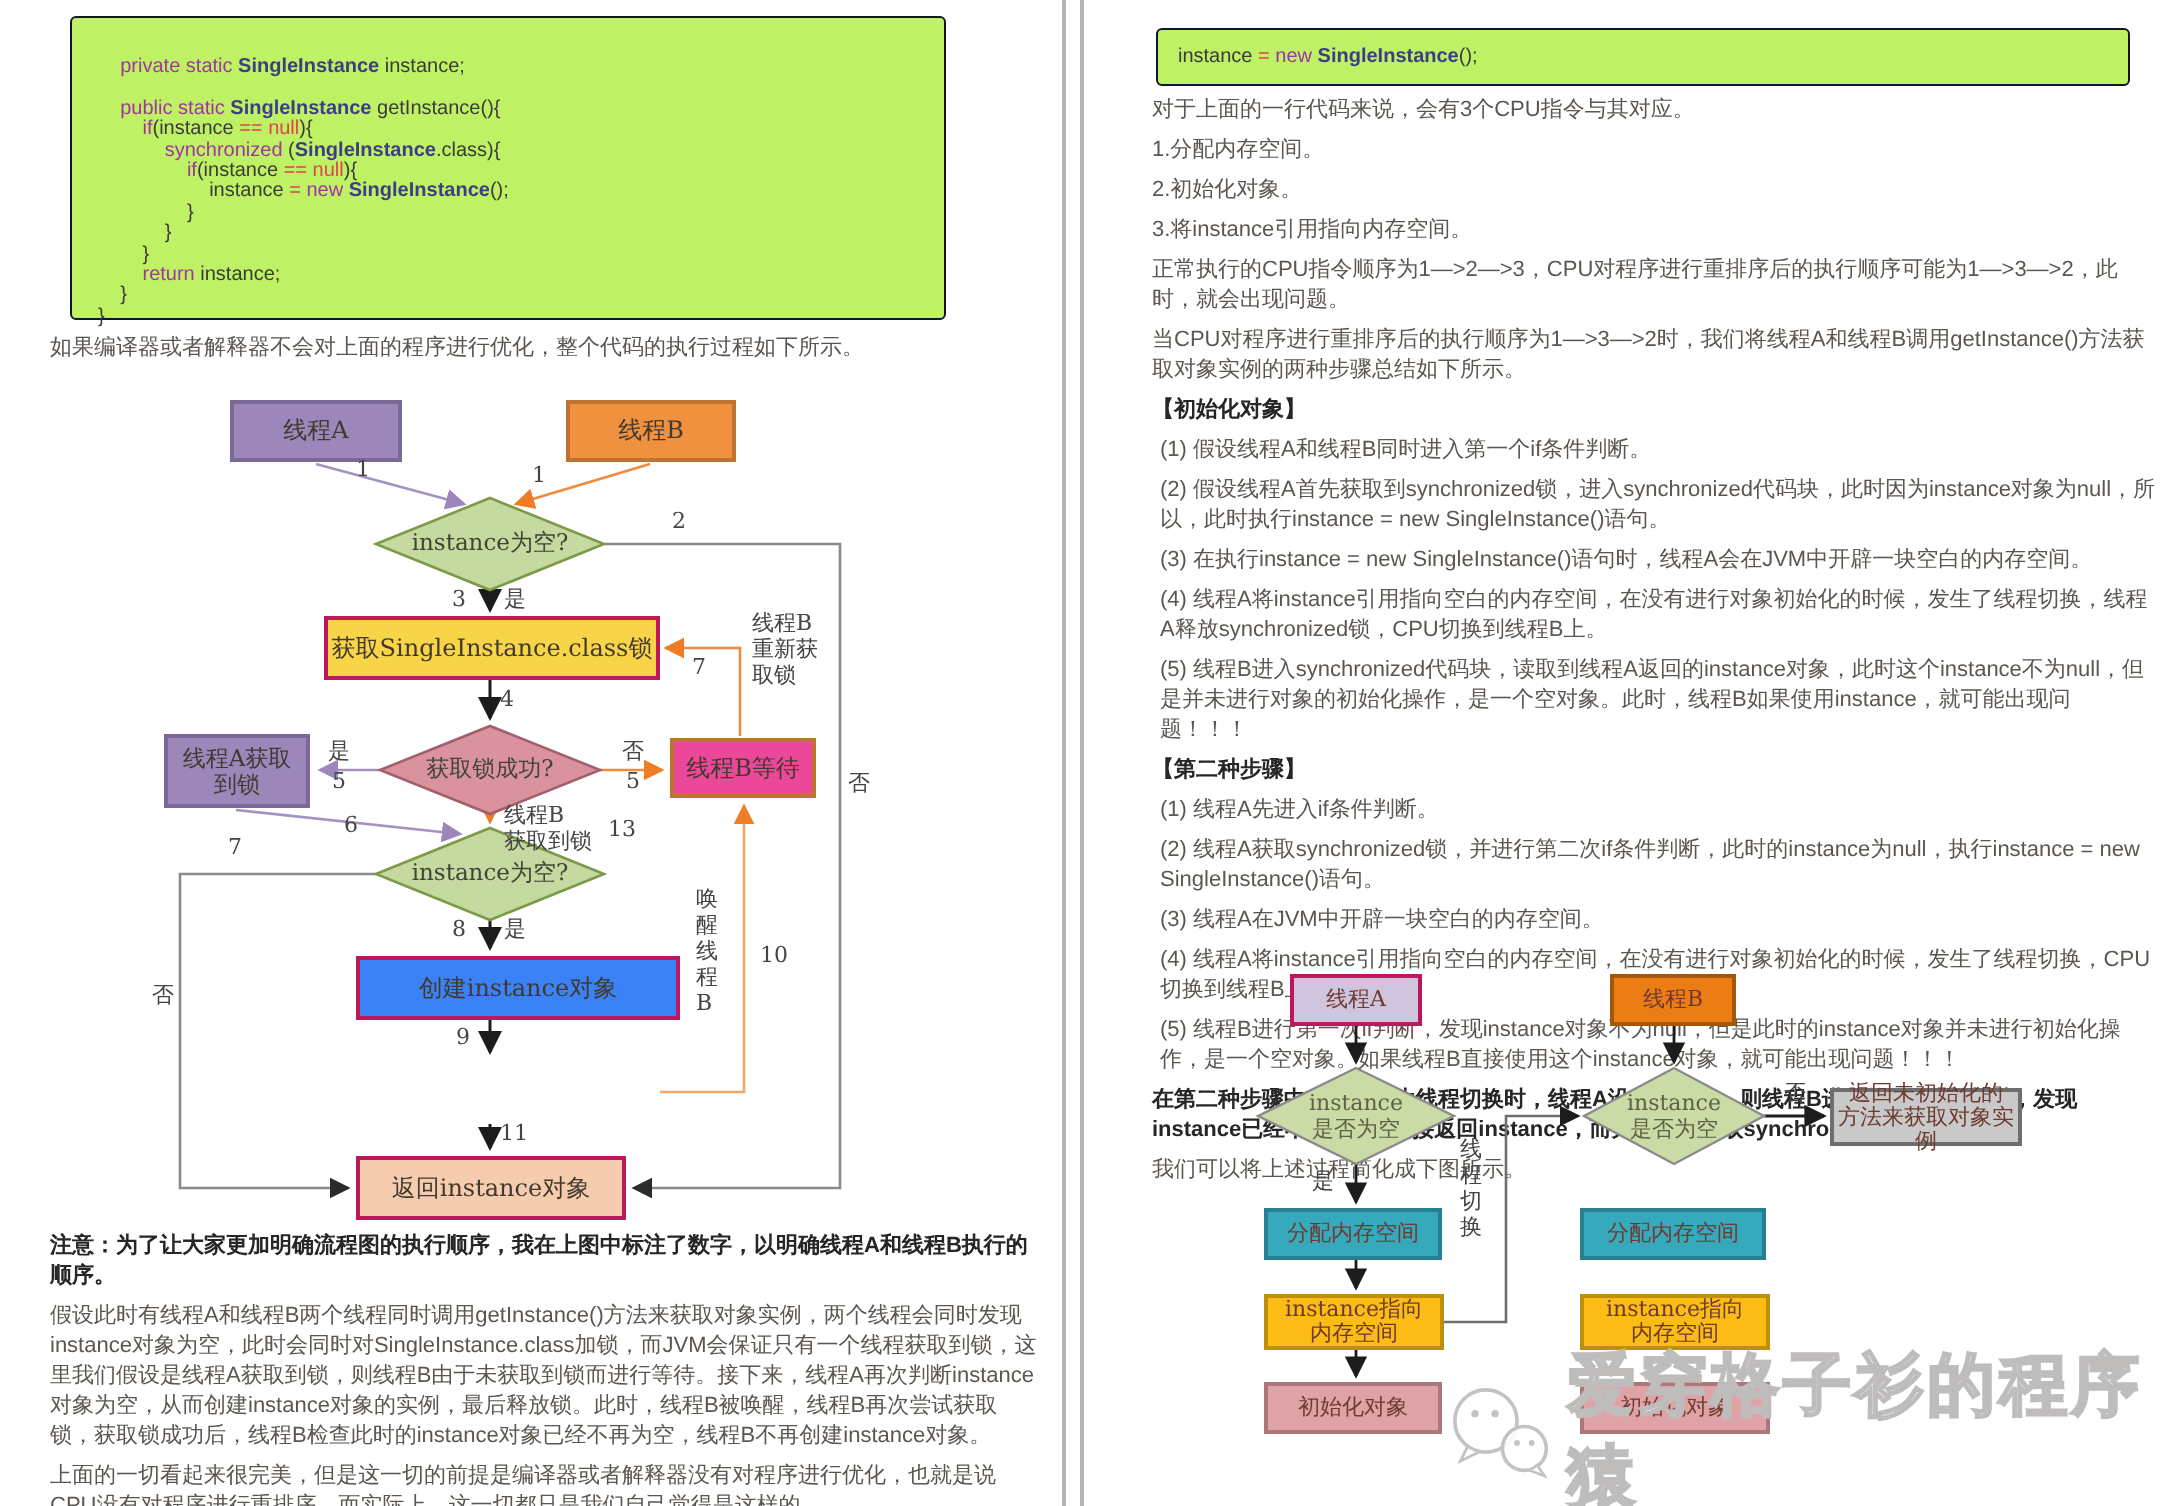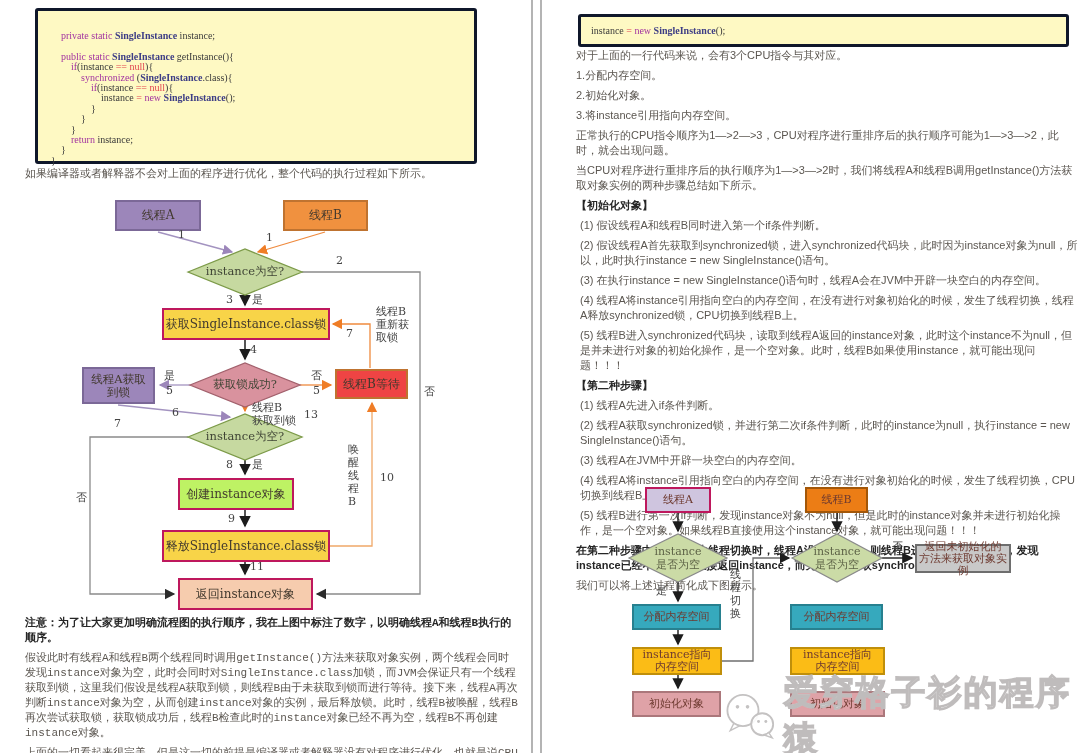--- a/index.html
+++ b/index.html
@@ -6,33 +6,33 @@
   html,body{margin:0;padding:0;background:#fff;}
   body{width:1080px;height:753px;overflow:hidden;font-family:"Liberation Sans",sans-serif;}
   .screen{position:relative;width:1080px;height:753px;background:#fff;}
   .page{position:absolute;top:0;height:753px;background:#fff;overflow:hidden;}
   .page.left{left:0;width:531px;}
   .page.right{left:543px;width:537px;}
   .gutter{position:absolute;left:531px;top:0;width:7px;height:753px;background:#fff;
           border-left:2.5px solid #b4b4b4;border-right:2.5px solid #b4b4b4;}
 
   
-  .codeblock{position:absolute;background:#fef9c3;border:3px solid #0f172a;border-radius:3px;
-             font-family:Liberation Serif, serif;white-space:pre;color:#3a3a3a;}
+  .codeblock{position:absolute;background:#bef264;border:1px solid #0f172a;border-radius:3px;
+             font-family:Liberation Sans, sans-serif;white-space:pre;color:#3a3a3a;}
   .codeblock.big{left:35px;top:8px;width:410px;height:120px;padding:20px 13px 10px 13px;
                  font-size:10px;line-height:10.4px;}
   .codeblock.small{left:35px;top:14px;width:465px;height:13px;padding:7px 10px;
                    font-size:10px;line-height:13px;}
   .c-k{color:#a233a0;}
   .c-r{color:#e0434f;}
   .c-t{color:#3d3d85;font-weight:bold;}
   .c-p{color:#3a3a3a;}
 
   
-  .para{font-size:11px;line-height:15px;color:#5b5650;margin:0 0 5px 0;font-family:Liberation Mono, monospace;}
+  .para{font-size:11px;line-height:15px;color:#5b5650;margin:0 0 5px 0;}
   .para.bold{color:#262626;font-weight:bold;}
   .intro{position:absolute;left:25px;top:167px;width:495px;}
   .left-bottom{position:absolute;left:25px;top:616px;width:494px;}
   .rtext{position:absolute;left:33px;top:48px;width:502px;}
   .rtext p{font-size:11px;line-height:15px;color:#5b5650;margin:0 0 5px 0;}
   .rtext p.bold{color:#262626;font-weight:bold;}
   .rtext p.step{padding-left:4px;}
 
   
   .fc{position:absolute;}
@@ -42,22 +42,22 @@
   .nd{position:absolute;display:flex;align-items:center;justify-content:center;text-align:center;
       border:2px solid #be185d;font-family:"DejaVu Serif",serif;font-size:12px;color:#42392e;
       white-space:pre-line;line-height:13px;box-sizing:border-box;}
   .dl{position:absolute;text-align:center;font-family:"DejaVu Serif",serif;font-size:11.5px;
       color:#3f4434;white-space:pre-line;line-height:12.5px;pointer-events:none;}
   
   .n-threadA{left:85px;top:5px;width:86px;height:31px;background:#9c86ba;border-color:#7b6897;}
   .n-threadB{left:253px;top:5px;width:85px;height:31px;background:#f0913f;border-color:#bf7330;}
   .n-lock   {left:132px;top:113px;width:168px;height:32px;background:#f8d448;}
   .n-agot   {left:52px;top:172px;width:73px;height:37px;background:#9c86ba;border-color:#7b6897;font-size:11.5px;}
-  .n-bwait  {left:305px;top:174px;width:73px;height:30px;background:#ef4444;border-color:#bf7330;}
-  .n-create {left:148px;top:283px;width:116px;height:32px;background:#bef264;}
+  .n-bwait  {left:305px;top:174px;width:73px;height:30px;background:#ec4899;border-color:#bf7330;}
+  .n-create {left:148px;top:283px;width:162px;height:32px;background:#3b82f6;}
   .n-release{left:132px;top:335px;width:168px;height:32px;background:#f8d448;}
   .n-ret    {left:148px;top:383px;width:135px;height:32px;background:#f6ccae;}
   
   .fc2 .nd{font-size:11px;color:#6e3a30;line-height:12px;}
   .m-threadA{left:45px;top:5px;width:66px;height:26px;background:#cfc5df;}
   .m-threadB{left:205px;top:5px;width:63px;height:26px;background:#ec7d15;border-color:#a35708;}
   .m-tealA {left:32px;top:122px;width:89px;height:26px;background:#36a9bd;border-color:#27808f;}
   .m-amberA{left:32px;top:165px;width:90px;height:28px;background:#fbbc16;border-color:#c08f0a;}
   .m-pinkA {left:32px;top:209px;width:89px;height:26px;background:#dfa2a7;border-color:#ab777b;}
   .m-tealB {left:190px;top:122px;width:93px;height:26px;background:#36a9bd;border-color:#27808f;}
@@ -133,21 +133,20 @@
       <div class="nd n-threadA">线程A</div>
       <div class="nd n-threadB">线程B</div>
       <div class="dl" style="left:155px;top:70px;width:120px;">instance为空?</div>
       <div class="nd n-lock">获取SingleInstance.class锁</div>
       <div class="dl" style="left:158px;top:183px;width:114px;text-align:center;">获取锁成功?</div>
       <div class="nd n-agot">线程A获取
 到锁</div>
       <div class="nd n-bwait">线程B等待</div>
       <div class="dl" style="left:155px;top:235px;width:120px;">instance为空?</div>
       <div class="nd n-create">创建instance对象</div>
-      <div class="nd n-release">释放SingleInstance.class锁</div>
       <div class="nd n-ret">返回instance对象</div>
     <span class="fc-label" style="left: 148px; top: 33px;">1</span>
         <span class="fc-label" style="left: 236px; top: 36px;">1</span>
         <span class="fc-label" style="left: 306px; top: 59px;">2</span>
         <span class="fc-label" style="left: 196px; top: 98px;">3</span>
         <span class="fc-label" style="left: 222px; top: 98px;">是</span>
         <span class="fc-label" style="left: 220px; top: 148px;">4</span>
         <span class="fc-label" style="left: 316px; top: 132px;">7</span>
         <span class="fc-label" style="left: 346px; top: 110px;">线程B
 重新获

